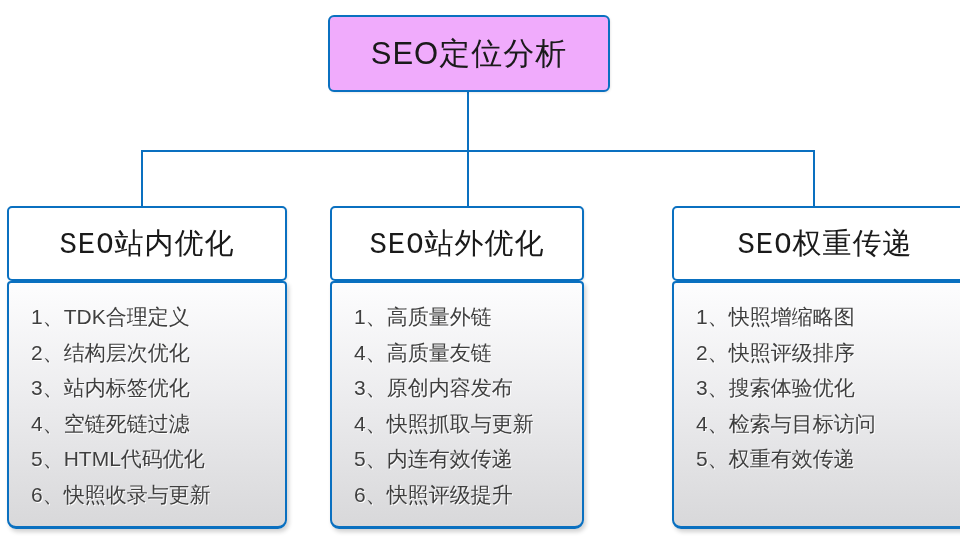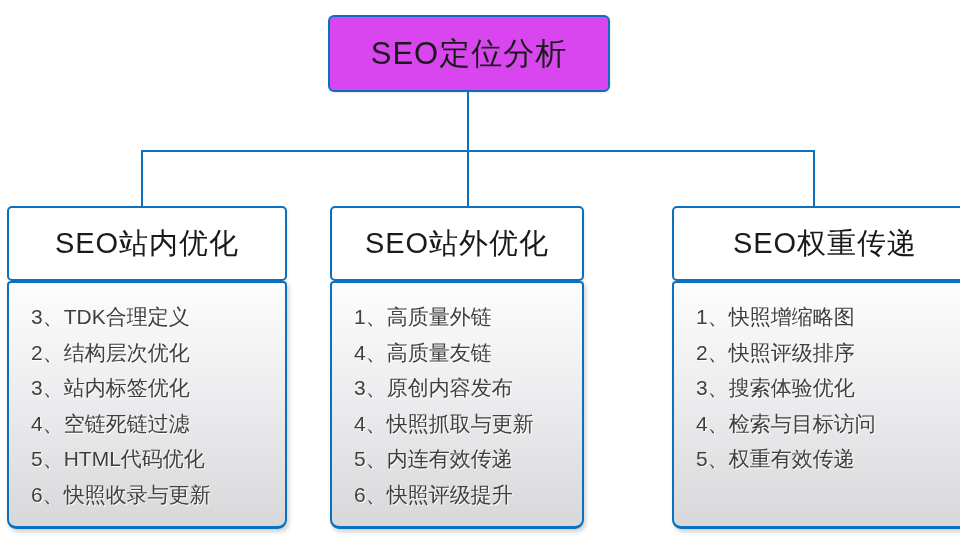--- a/index.html
+++ b/index.html
@@ -15,21 +15,21 @@
     font-family:"Liberation Sans","DejaVu Sans",sans-serif;
     overflow:hidden;
   }
   .stage{position:absolute;inset:0;}
 
   
   .root-box{
     position:absolute;
     left:328px; top:15px;
     width:282px; height:77px;
-    background:#d946ef;
+    background:#f0abfc;
     border:2px solid var(--blue);
     border-radius:6px;
     display:flex;align-items:center;justify-content:center;
     box-shadow:1px 1px 2px rgba(0,0,0,0.08);
     z-index:2;
   }
   .root-box .title{
     font-size:31px;
     color:var(--ink);
     letter-spacing:1px;
@@ -58,20 +58,21 @@
     border:2px solid var(--blue);
     border-radius:5px;
     display:flex;align-items:center;justify-content:center;
     box-shadow:1px 1px 2px rgba(0,0,0,0.08);
   }
   .head-box .head-title{
     font-size:29px;
     color:var(--ink);
     letter-spacing:1px;
     white-space:nowrap;
+    font-family:Liberation Mono, monospace;
   }
 
   .list-box{
     margin-top:0px;
     height:248px;
     background:linear-gradient(180deg,#fdfdfe 0%,#ededef 45%,#d8d8da 100%);
     border:2px solid var(--blue);
     border-bottom-width:3px;
     border-radius:4px 4px 9px 9px;
     box-shadow:2px 3px 4px rgba(0,0,0,0.18);
@@ -98,21 +99,21 @@
   <div class="line h" id="conn-bus"></div>
   <div class="line v" id="conn-drop-left"></div>
   <div class="line v" id="conn-drop-mid"></div>
   <div class="line v" id="conn-drop-right"></div>
 
   <div class="column" id="col-0">
     <div class="head-box">
       <span class="head-title">SEO站内优化</span>
     </div>
     <div class="list-box">
-      <div class="list-item">3、TDK合理定义</div>
+      <div class="list-item">1、TDK合理定义</div>
       <div class="list-item">2、结构层次优化</div>
       <div class="list-item">3、站内标签优化</div>
       <div class="list-item">4、空链死链过滤</div>
       <div class="list-item">5、HTML代码优化</div>
       <div class="list-item">6、快照收录与更新</div>
     </div>
   </div>
 
   <div class="column" id="col-1">
     <div class="head-box">

